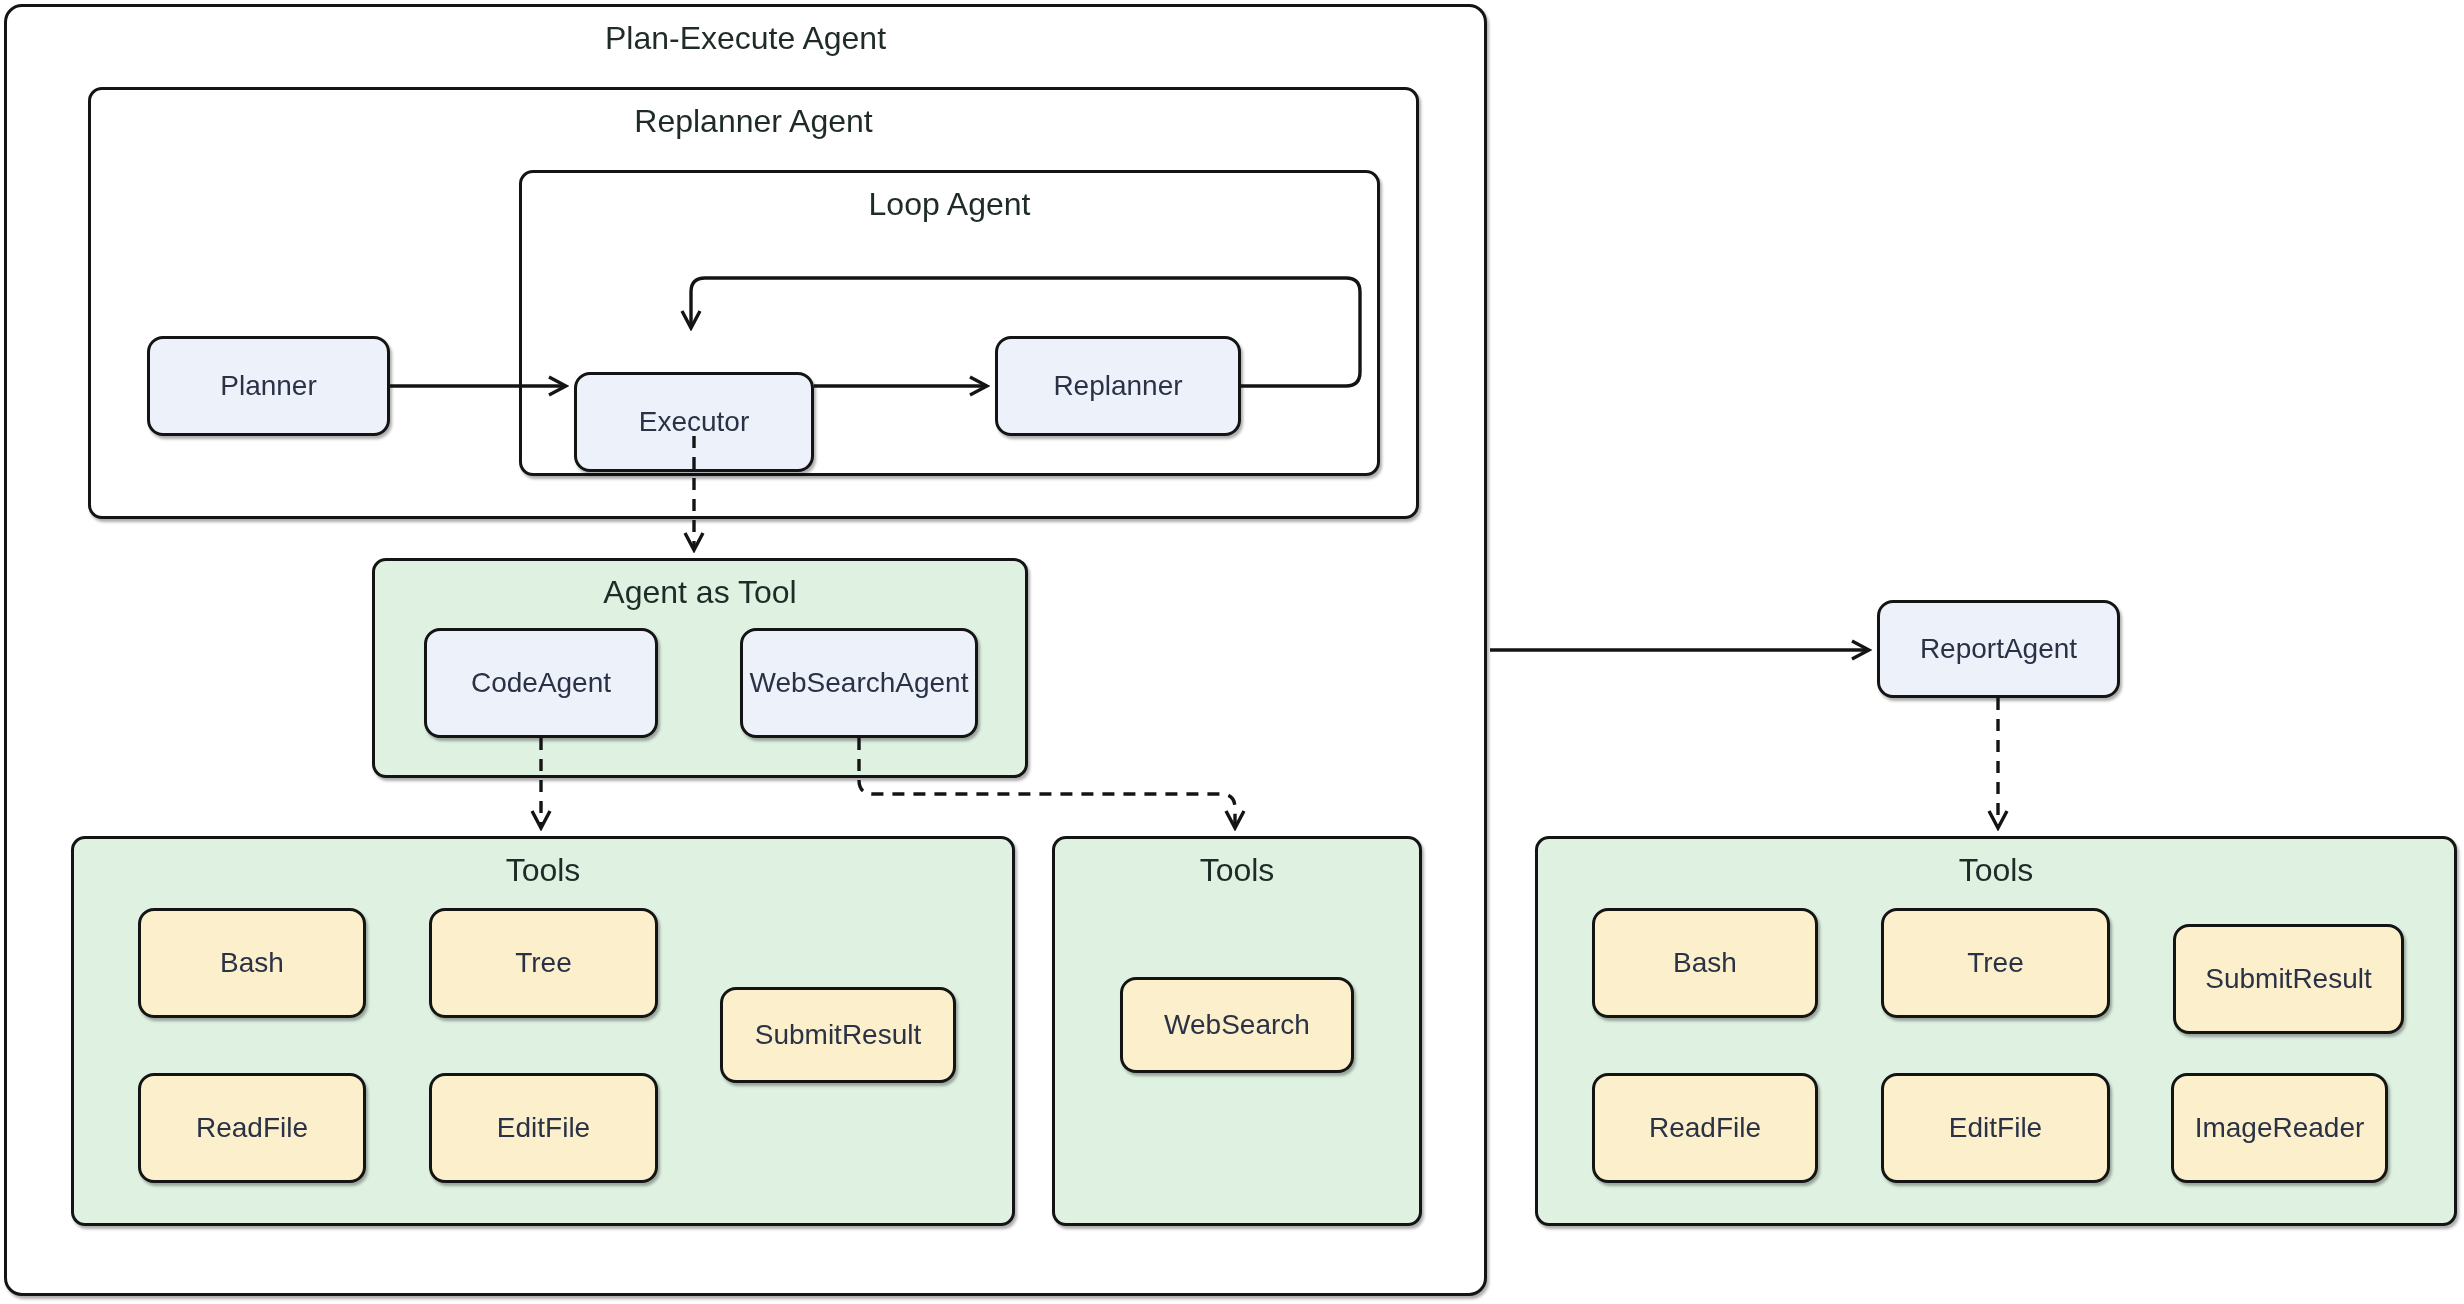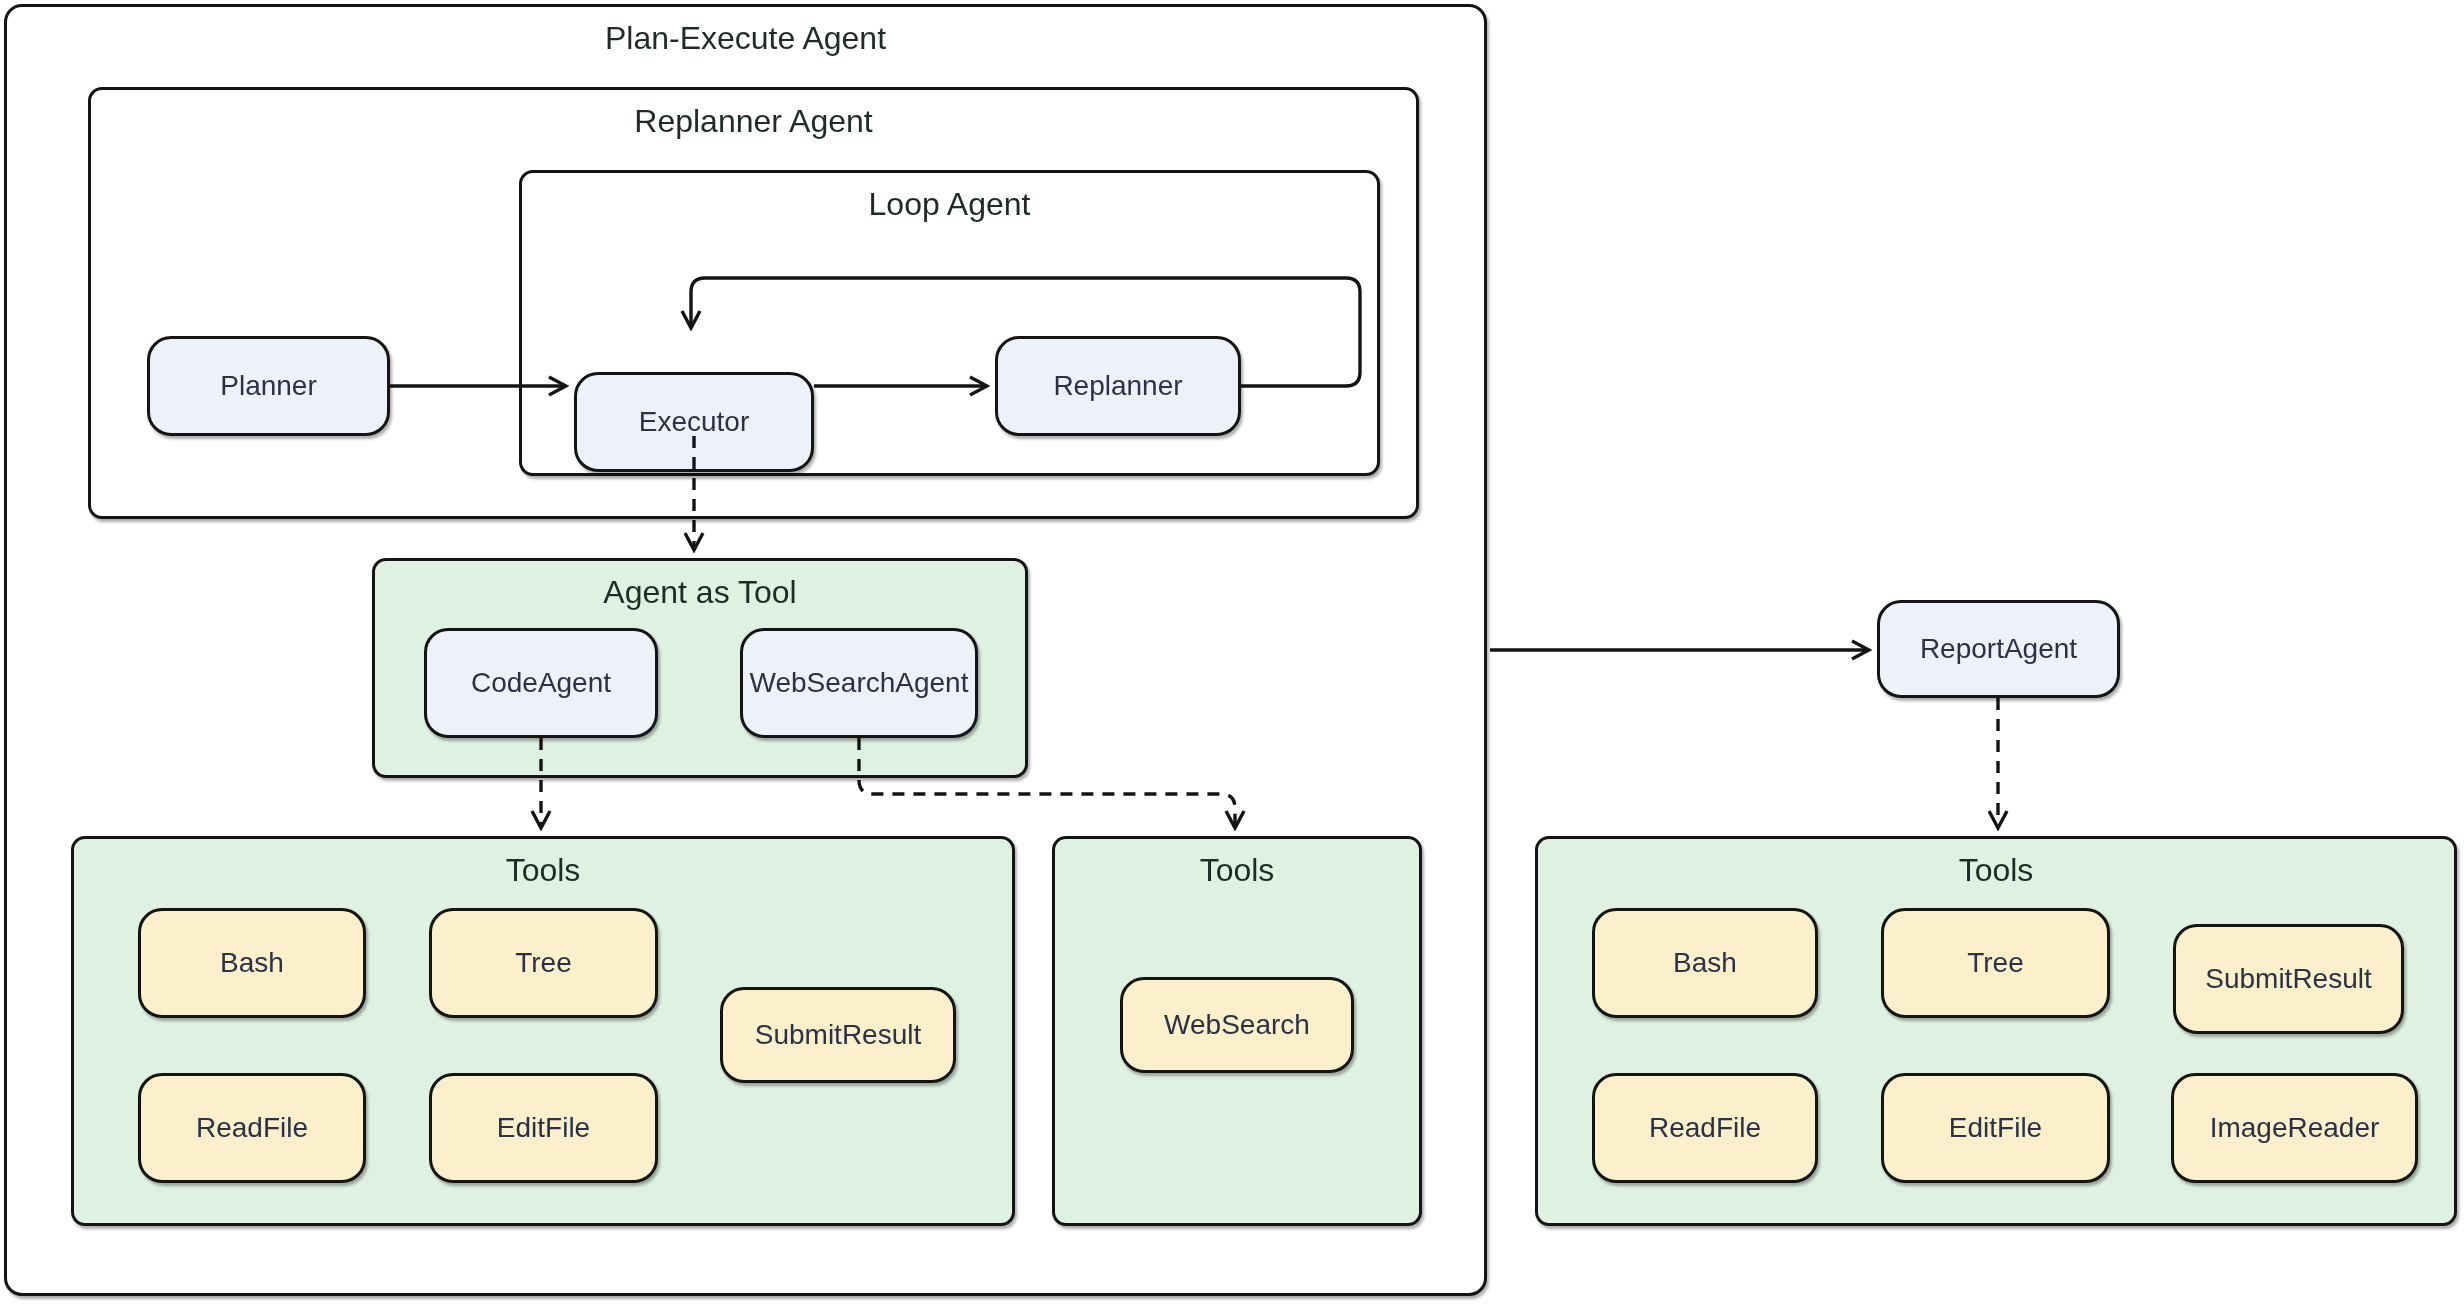--- a/index.html
+++ b/index.html
@@ -13,21 +13,21 @@
   .box{position:absolute;box-sizing:border-box;border:3.5px solid var(--border,#141414);}
   .container{border-radius:16px;box-shadow:2px 3px 3px rgba(0,0,0,0.32);}
   .white{background:#ffffff;}
   .green{background:var(--container-green-fill,#dff2e2);}
   .ctitle{
     position:absolute;top:12px;left:0;right:0;text-align:center;
     font-size:32px;line-height:1.2;color:var(--title-text,#1e2b26);
   }
   .node{
     position:absolute;box-sizing:border-box;border:3px solid var(--border,#141414);
-    border-radius:24px;display:flex;align-items:center;justify-content:center;
+    border-radius:16px;display:flex;align-items:center;justify-content:center;
     font-size:28px;color:var(--node-text,#2b3246);
     box-shadow:2px 3px 3px rgba(0,0,0,0.32);text-align:center;
   }
   .agent{background:var(--agent-node-fill,#edf1fa);}
   .tool{background:var(--tool-node-fill,#fbf0cb);}
   svg.arrows{position:absolute;left:0;top:0;pointer-events:none;}
   svg .solid,svg .dashed{stroke:var(--border,#141414);stroke-width:3.4px;fill:none;}
   svg .dashed{stroke-dasharray:12 9;}
   svg .chev{stroke:var(--border,#141414);stroke-width:3.4px;fill:none;stroke-dasharray:none;}
 </style>
@@ -116,21 +116,21 @@
   </div>
   <div class="node tool" style="left:2173px;top:908px;width:231px;height:110px;margin-top:16px;">
     <span>SubmitResult</span>
   </div>
   <div class="node tool" style="left:1592px;top:1073px;width:226px;height:110px;">
     <span>ReadFile</span>
   </div>
   <div class="node tool" style="left:1881px;top:1073px;width:229px;height:110px;">
     <span>EditFile</span>
   </div>
-  <div class="node tool" style="left:2171px;top:1073px;width:247px;height:110px;">
+  <div class="node tool" style="left:2171px;top:1073px;width:217px;height:110px;">
     <span>ImageReader</span>
   </div>
 
   <svg class="arrows" width="2464" height="1304" viewBox="0 0 2464 1304">
     <defs>
       <marker id="chev" viewBox="0 0 24 24" refX="21" refY="12" markerWidth="24" markerHeight="24" markerUnits="userSpaceOnUse" orient="auto">
         <path class="chev" d="M4,3 L21,12 L4,21"></path>
       </marker>
     </defs>
 

